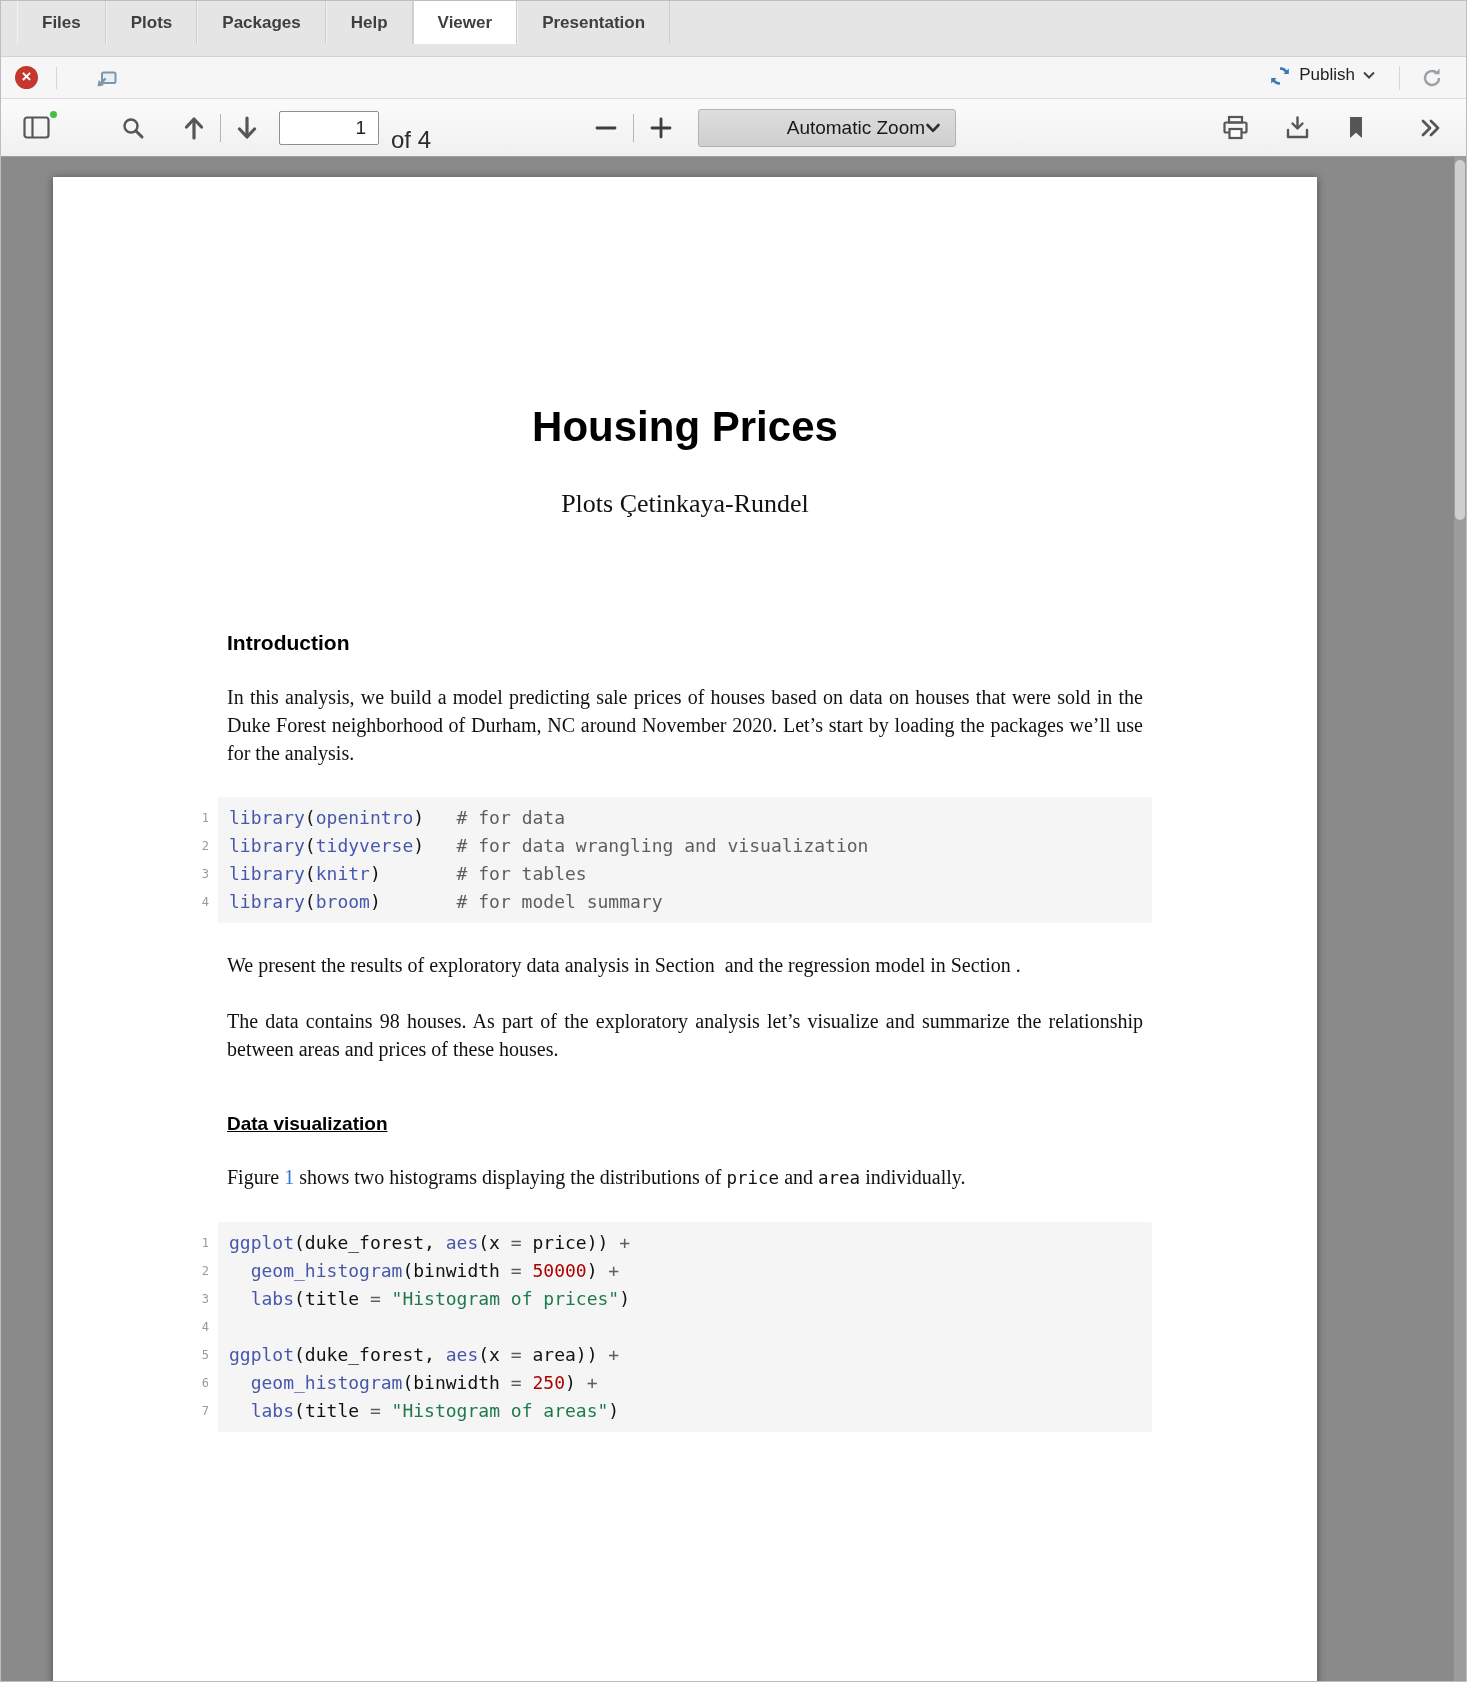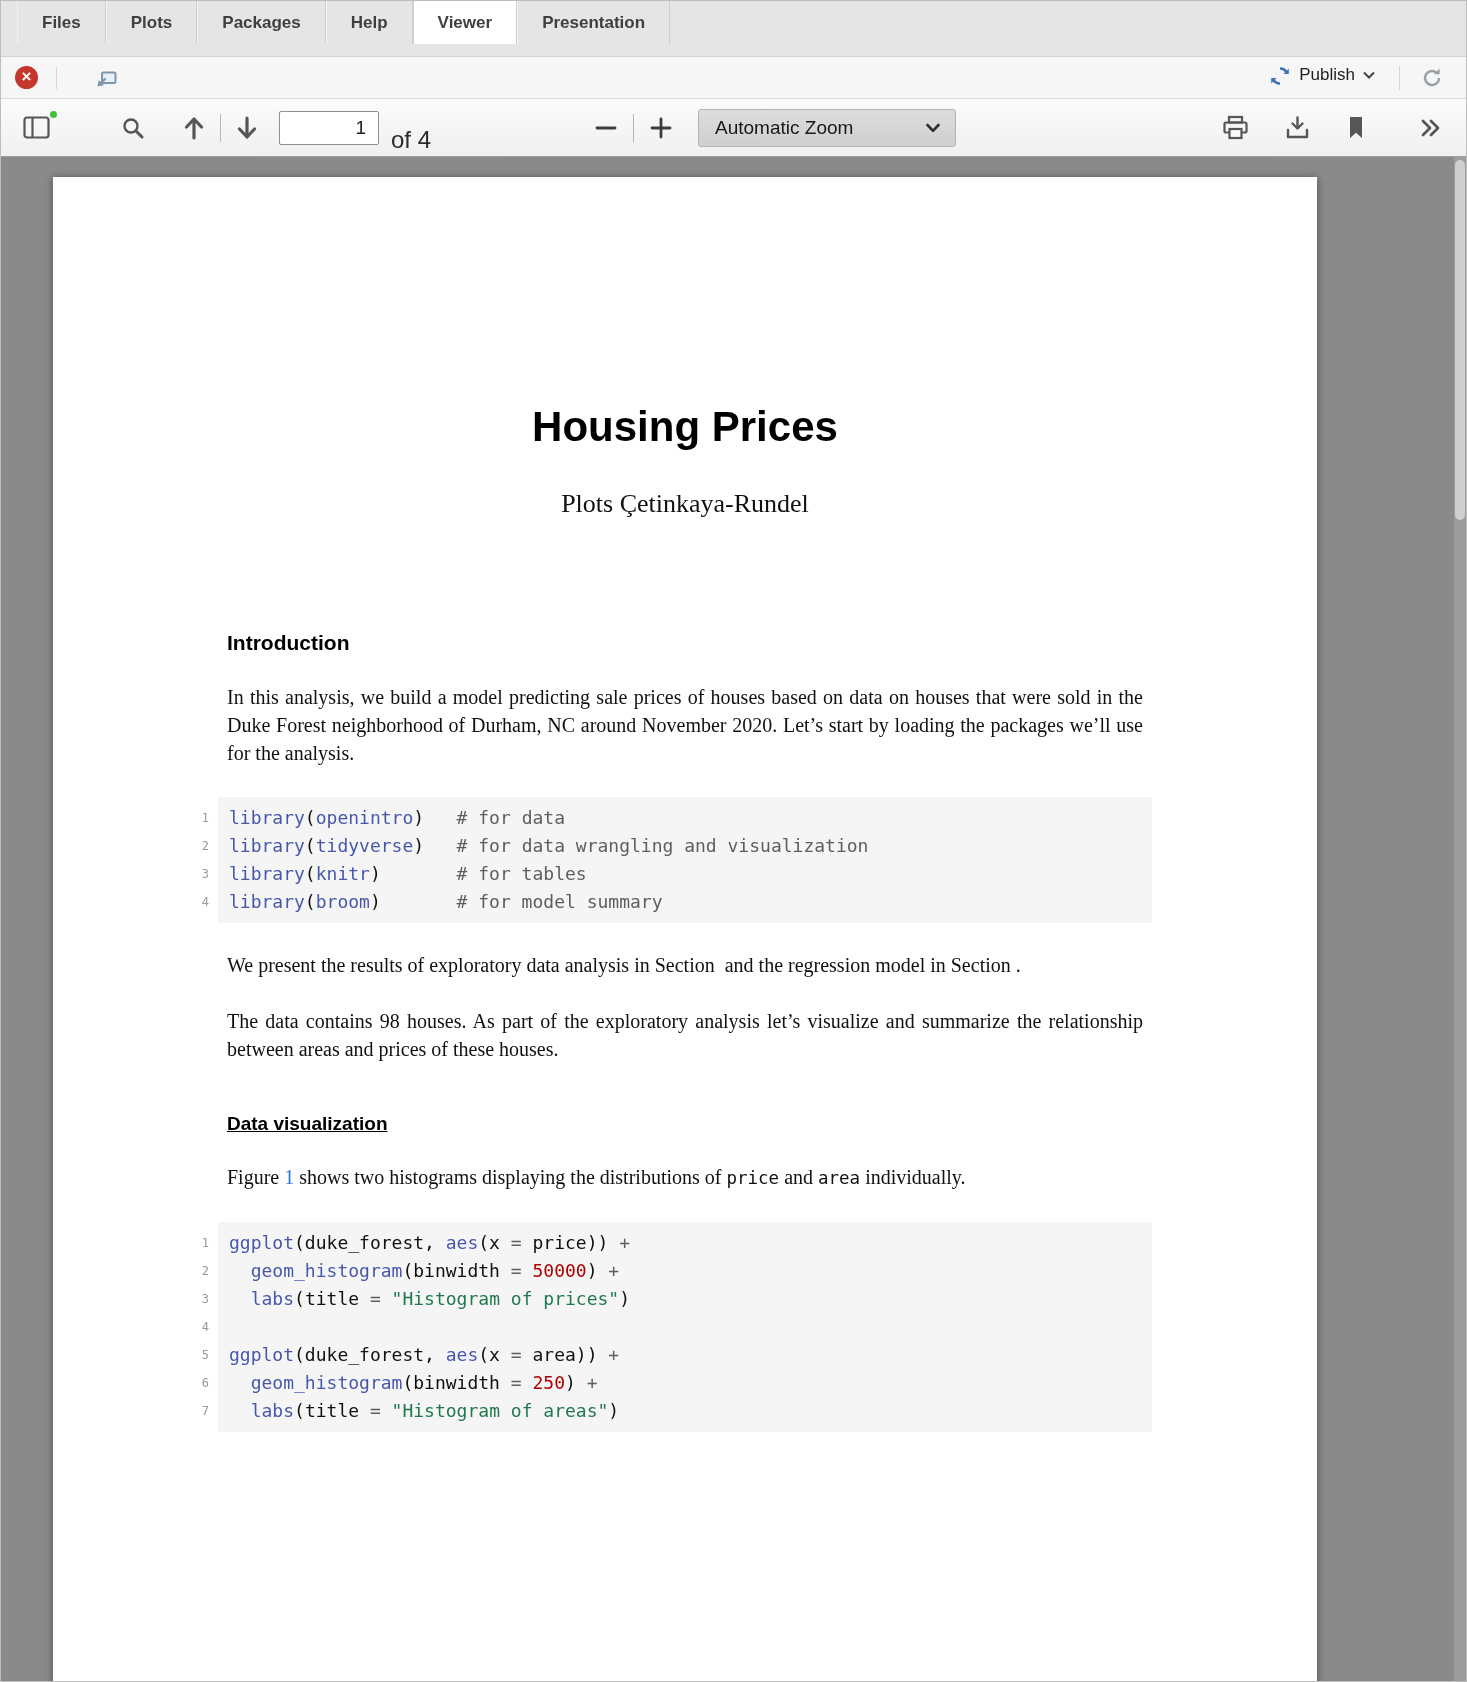--- a/index.html
+++ b/index.html
@@ -24,21 +24,21 @@
   
   .pdftoolbar { height:58px; background:linear-gradient(#fbfbfb,#f0f0f0); border-bottom:1px solid #9e9e9e; display:flex; align-items:center; padding:0 18px; flex:0 0 auto; }
   .tool { display:inline-flex; align-items:center; justify-content:center; padding:4px; position:relative; cursor:default; }
   .vdiv { width:1px; height:28px; background:#b6b6b6; margin:0 10px; }
   .greendot { position:absolute; top:-3px; right:-5px; width:11px; height:11px; border-radius:50%; background:#44c13c; border:2px solid #f7f7f7; }
   .search-tool { margin-left:62px; }
   .upbtn { margin-left:28px; }
   .pageinput { width:100px; height:34px; border:1px solid #8f8f8f; border-radius:2px; background:#fff; font-family:"Liberation Sans",sans-serif; font-size:19px; color:#222; text-align:right; padding-right:12px; margin-left:16px; }
   .ofpages { font-size:24px; color:#2b2b2b; margin-left:12px; white-space:nowrap;margin-top:24px; }
   .zoomout { margin-left:158px; }
-  .zoomselect { margin-left:20px; width:258px; height:38px; background:linear-gradient(#dddddd,#cfcfcf); border:1px solid #b3b3b3; border-radius:3px; display:flex; align-items:center; justify-content:space-between; padding:0 14px 0 16px; cursor:default; }
+  .zoomselect { margin-left:20px; width:258px; height:38px; background:linear-gradient(#dddddd,#cfcfcf); border:1px solid #b3b3b3; border-radius:3px; display:flex; align-items:center; justify-content:flex-end; padding:0 14px 0 16px; cursor:default; }
   .zoomselect-label { font-size:19px; color:#181818; }
   .right-tools { margin-left:auto; display:flex; align-items:center; gap:28px; }
   .more-tool { margin-left:14px; }
 
   
   .viewer { flex:1; background:#8a8a8a; position:relative; overflow:hidden; }
   .scrollbar { position:absolute; top:0; right:0; bottom:0; width:12px; background:#9c9c9c; }
   .scroll-thumb { position:absolute; top:3px; left:1px; width:10px; height:360px; border-radius:5px; background:#cfcfcf; }
   .page { position:absolute; left:52px; top:20px; width:1264px; height:1700px; background:#ffffff; box-shadow:0 1px 8px rgba(0,0,0,0.45); padding:0 174px; }
 

